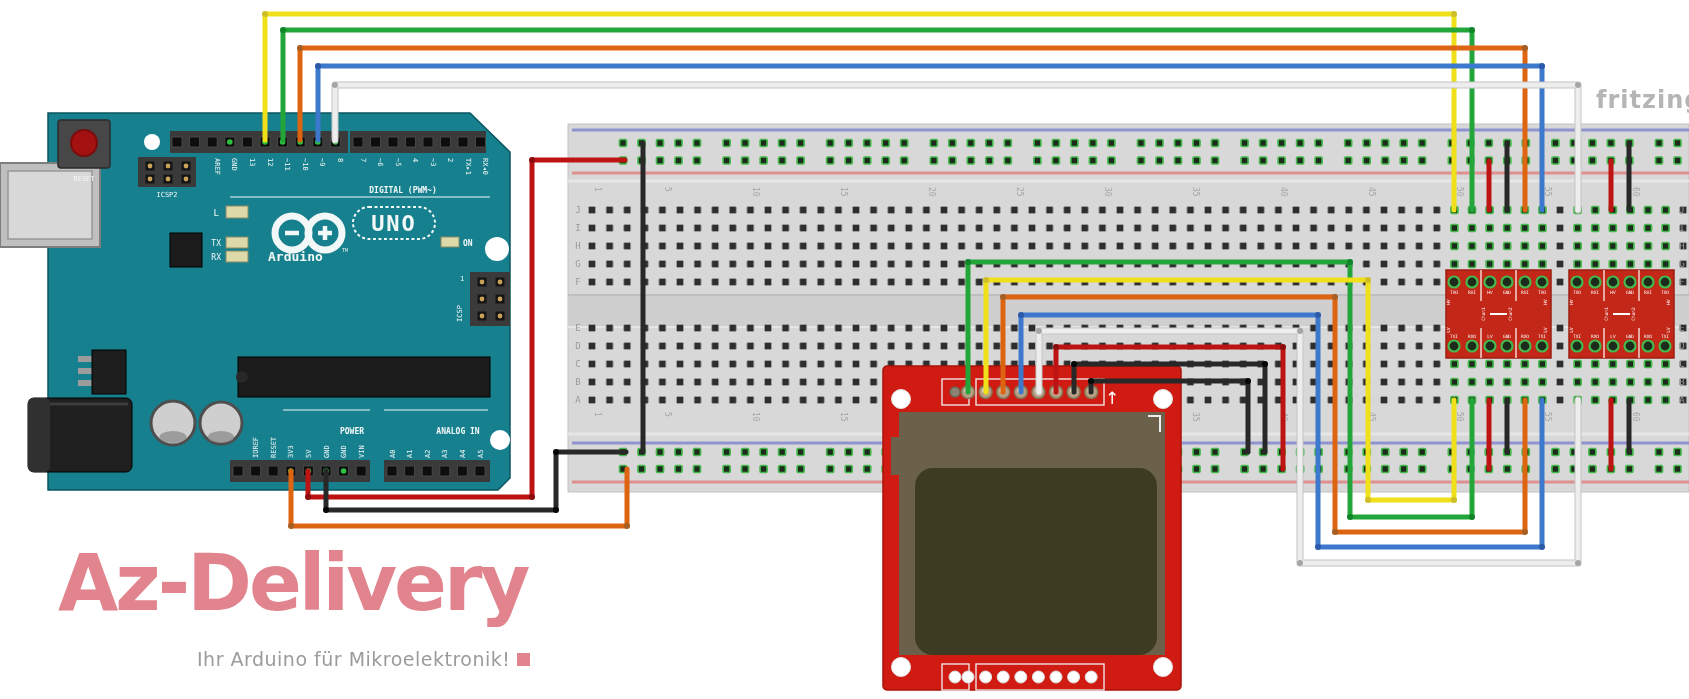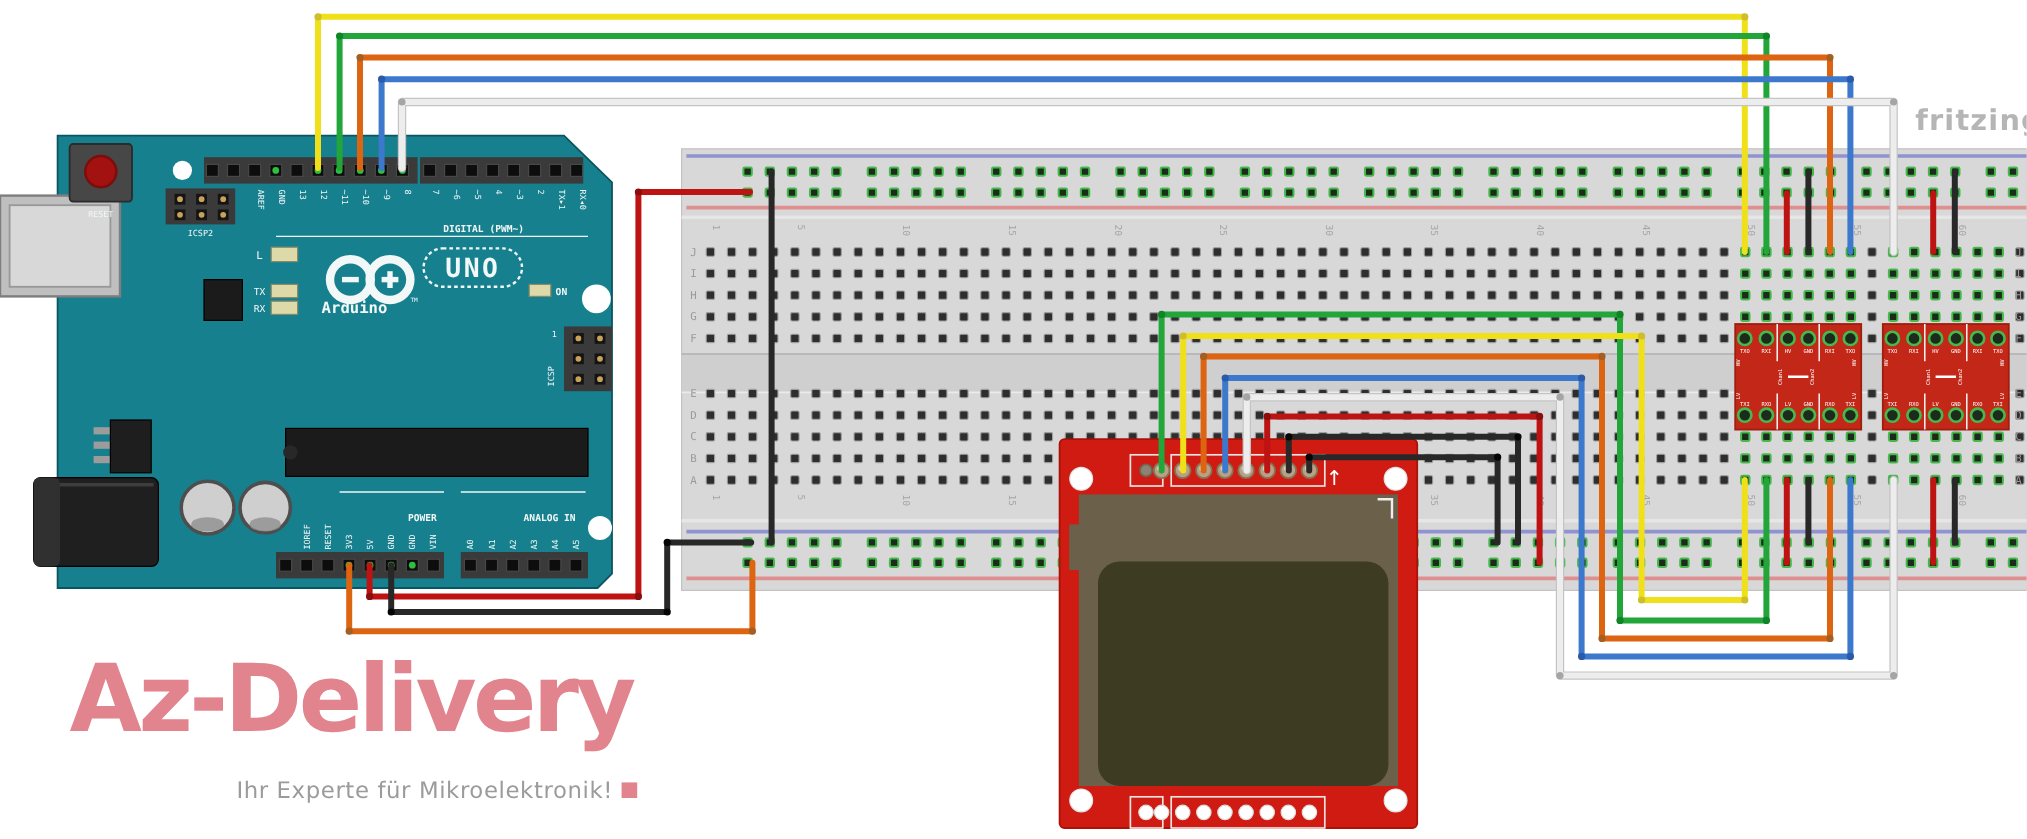--- a/index.html
+++ b/index.html
@@ -1306,14 +1306,14 @@
         <polyline points="1611,161 1611,210" fill="none" stroke="#BE1313" stroke-width="5" stroke-linecap="round" stroke-linejoin="round"></polyline>
         <polyline points="1629,143 1629,210" fill="none" stroke="#282828" stroke-width="5" stroke-linecap="round" stroke-linejoin="round"></polyline>
         <polyline points="1611,400 1611,469" fill="none" stroke="#BE1313" stroke-width="5" stroke-linecap="round" stroke-linejoin="round"></polyline>
         <polyline points="1629,400 1629,452" fill="none" stroke="#282828" stroke-width="5" stroke-linecap="round" stroke-linejoin="round"></polyline>
       </g>
     </svg>
   <span class="watermark">fritzing</span>
   <div class="az">
     <div class="az-main">Az-Delivery</div>
   </div>
-  <div class="az-tag"><span>Ihr Experte für Mikroelektronik!</span><span class="az-dot"></span></div>
+  <div class="az-tag"><span>Ihr Arduino für Mikroelektronik!</span><span class="az-dot"></span></div>
 </div>
 
 </body></html>

